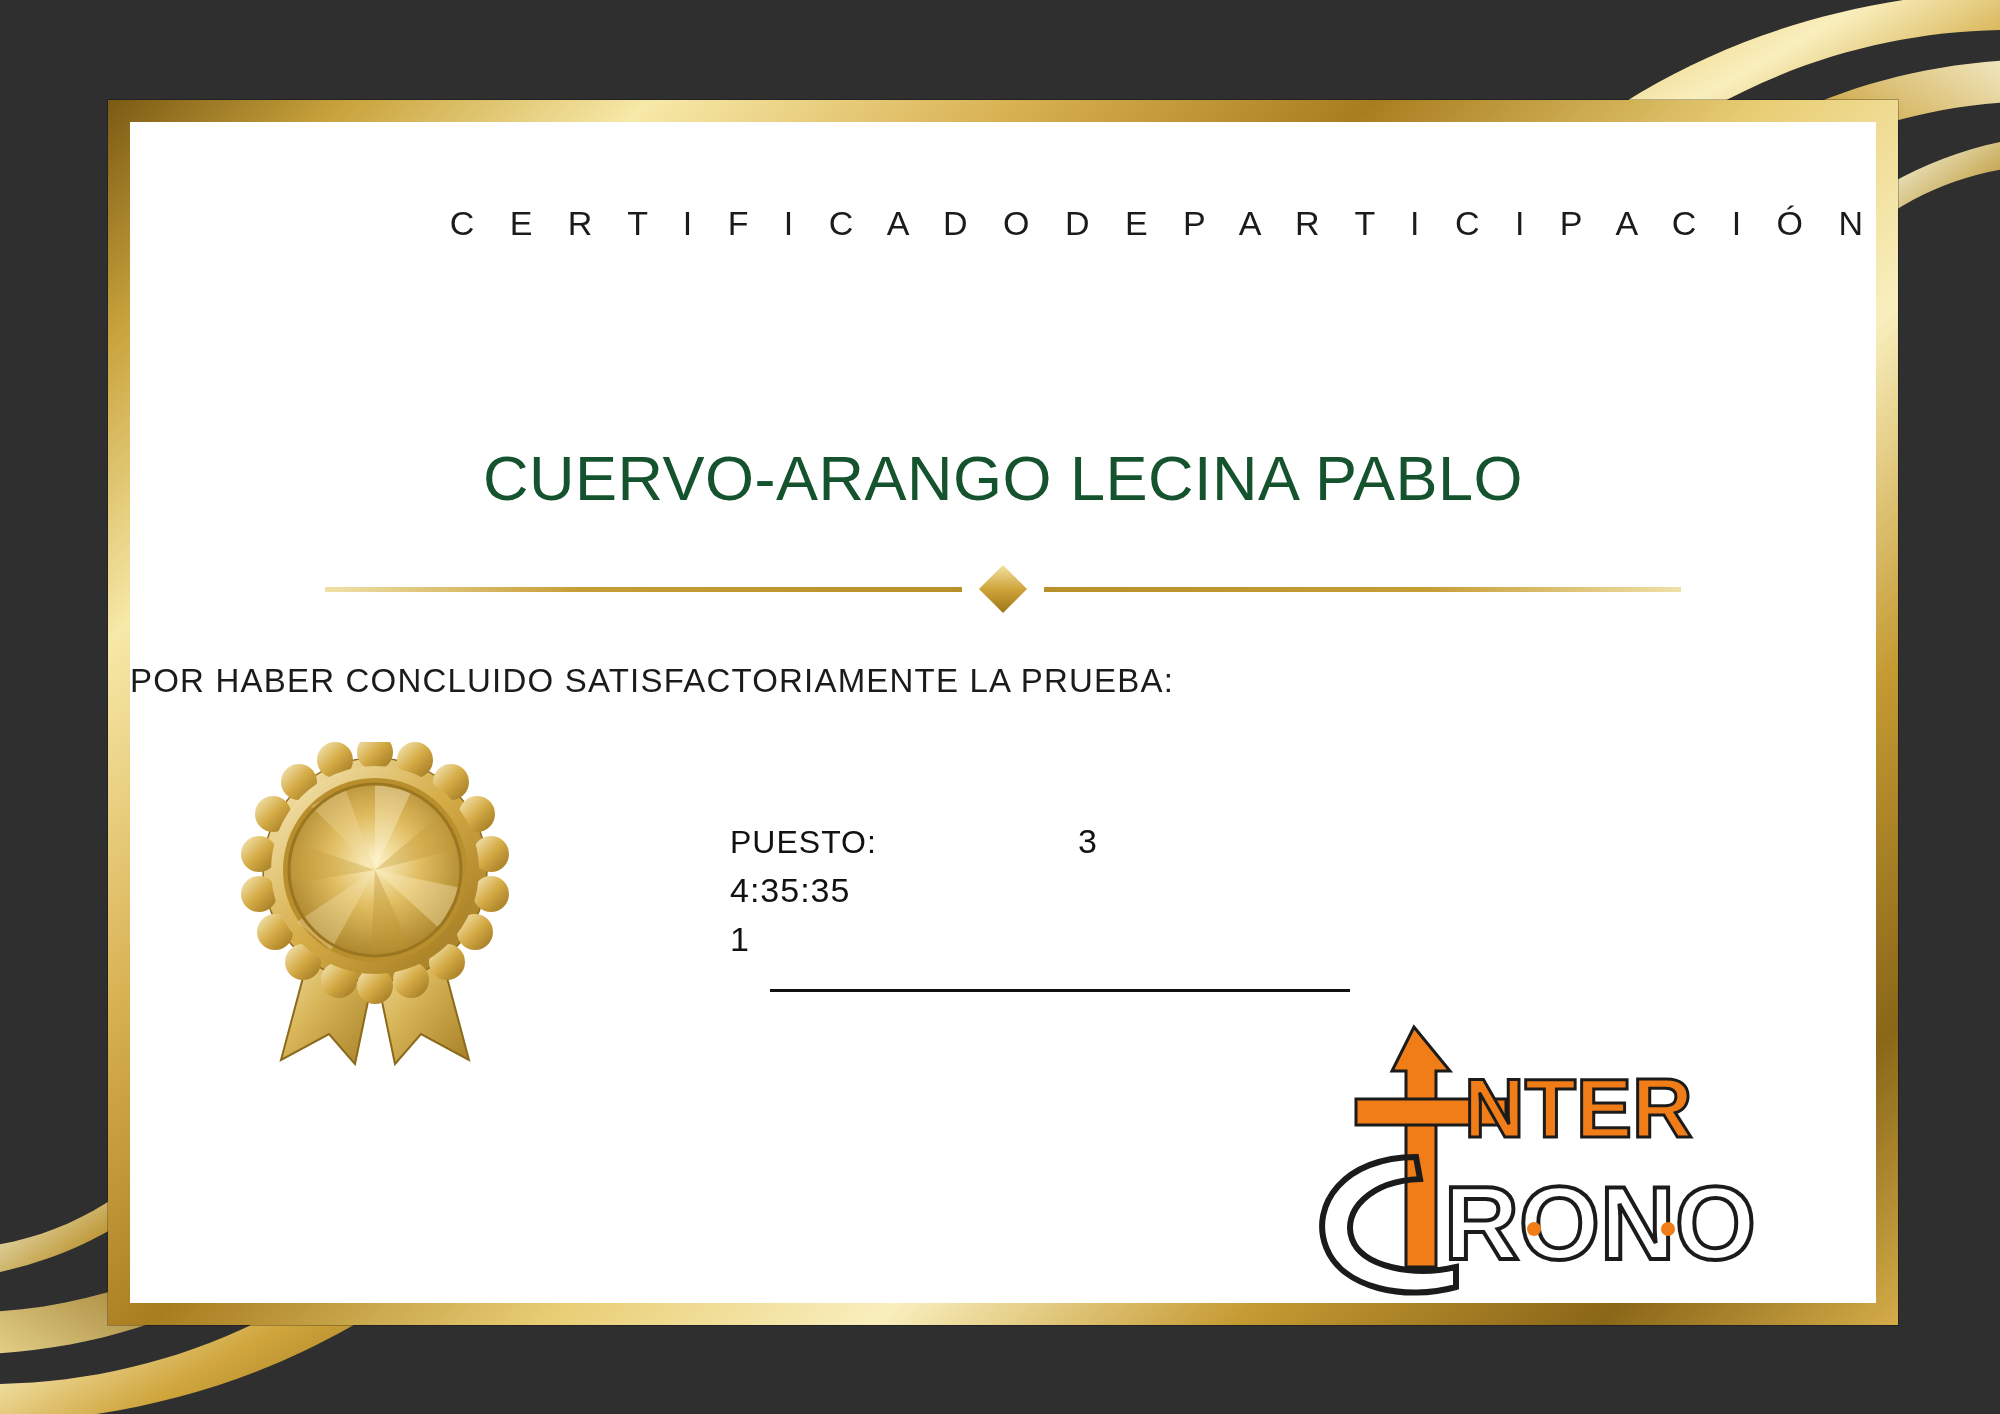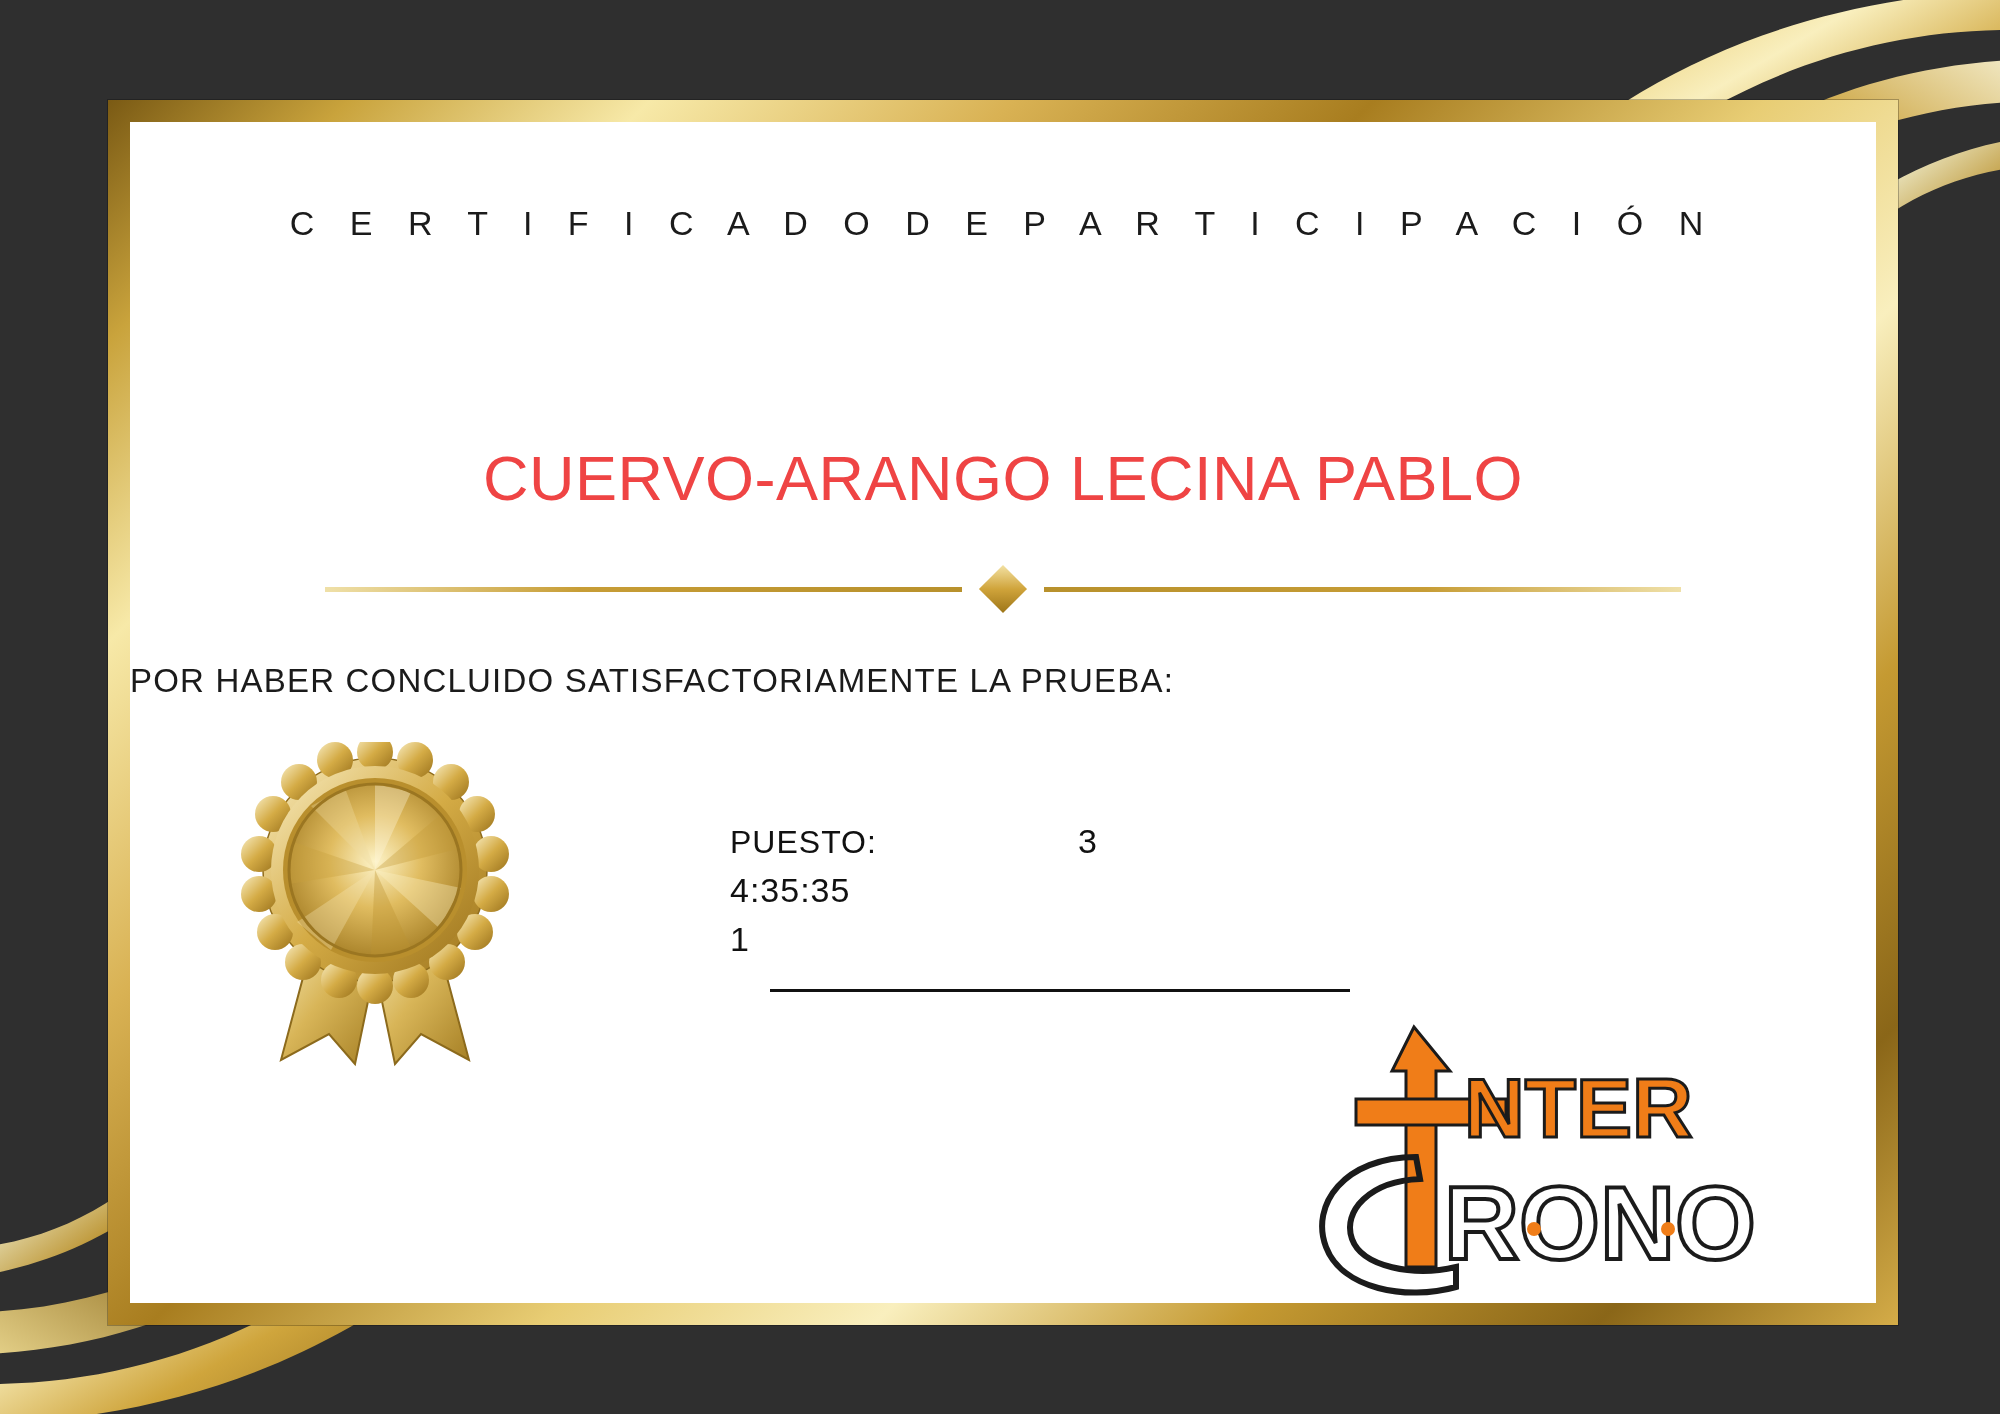--- a/index.html
+++ b/index.html
@@ -58,36 +58,36 @@
     height: 100%;
     background: #ffffff;
     box-sizing: border-box;
   }
 
   .cert-heading {
     position: absolute;
     top: 82px;
     left: 0;
     right: 0;
-    text-align: center;
+    text-align: right;
     font-size: 34px;
     letter-spacing: 13px;
     color: #1b1b1b;
     font-weight: 400;
     white-space: nowrap;
   }
 
   .recipient-name {
     position: absolute;
     top: 320px;
     left: 0;
     right: 0;
     text-align: center;
     font-size: 63px;
-    color: #ef4444;
+    color: #14532d;
     font-weight: 400;
     letter-spacing: 0.5px;
     white-space: nowrap;
   }
 
   .divider {
     position: absolute;
     top: 450px;
     left: 195px;
     right: 195px;

